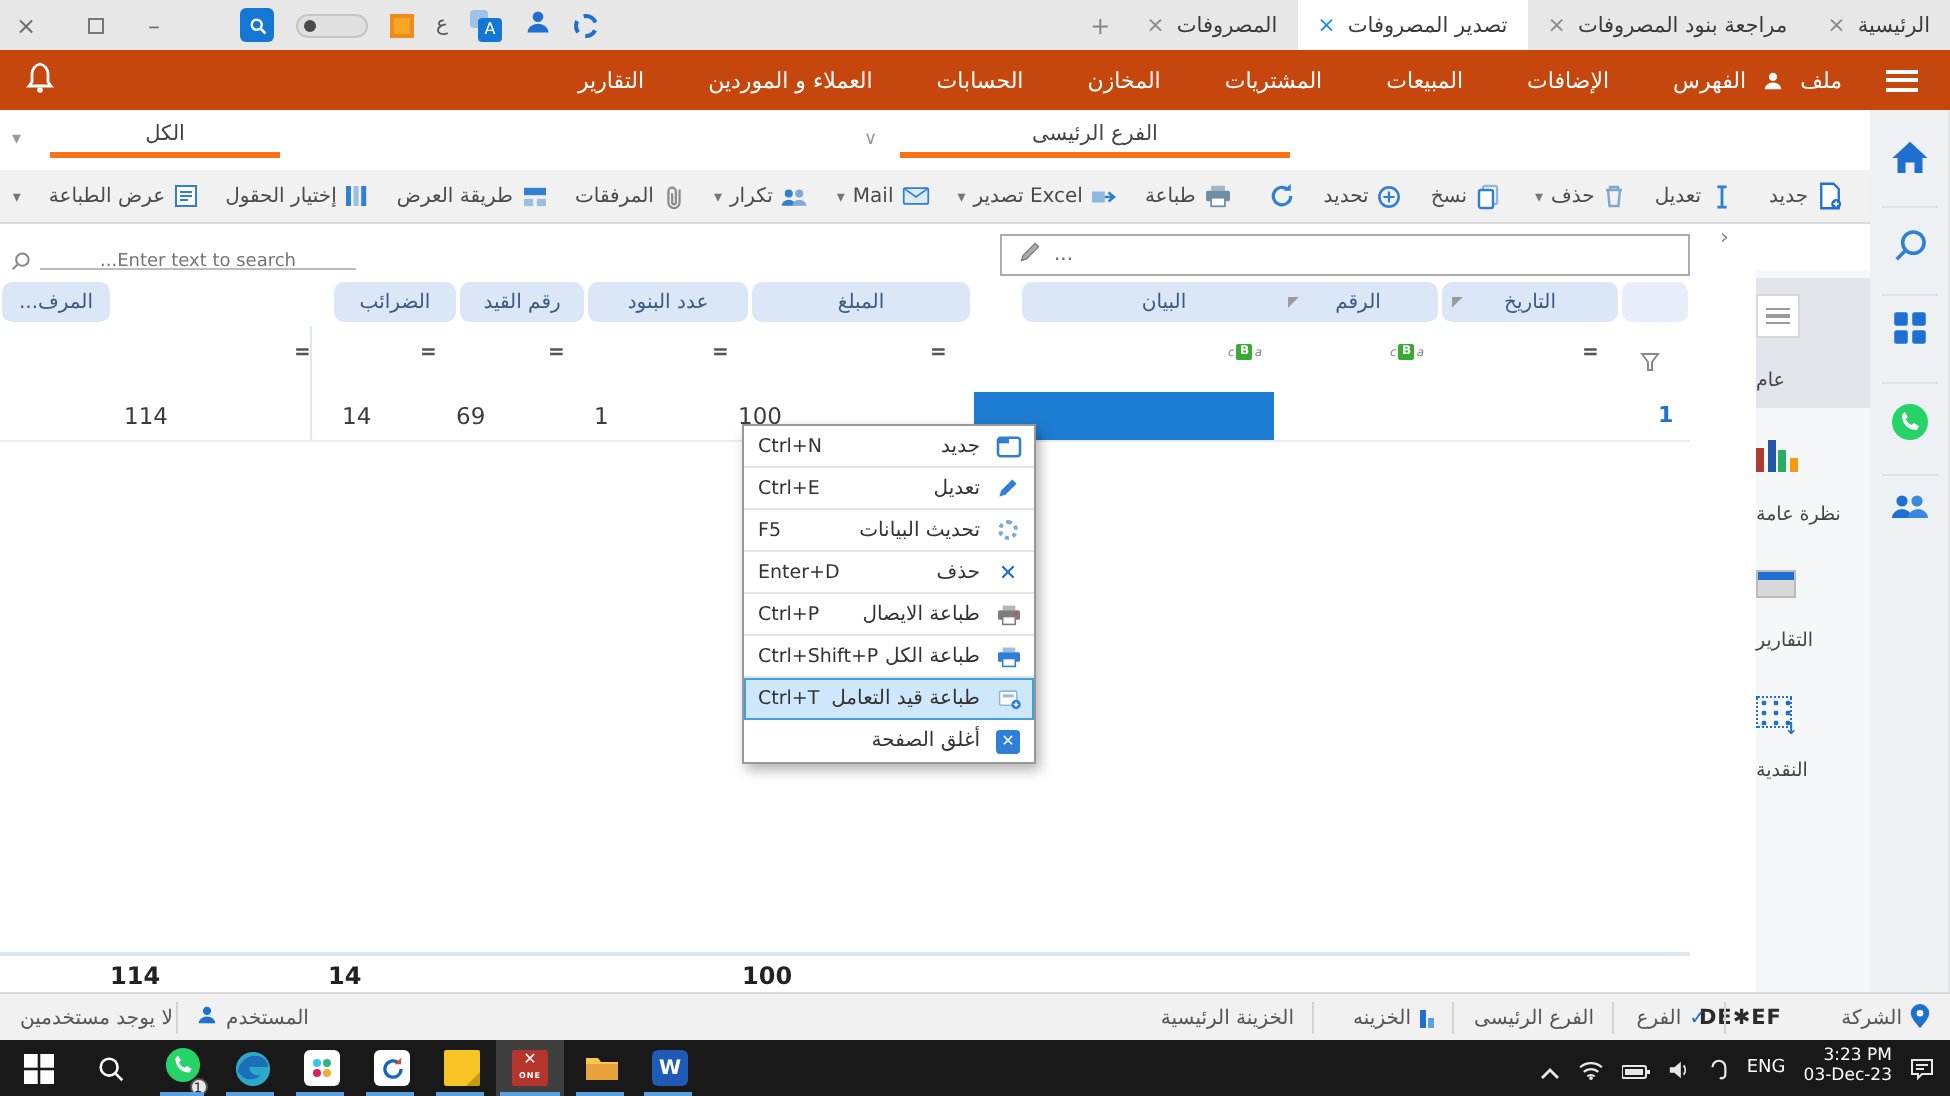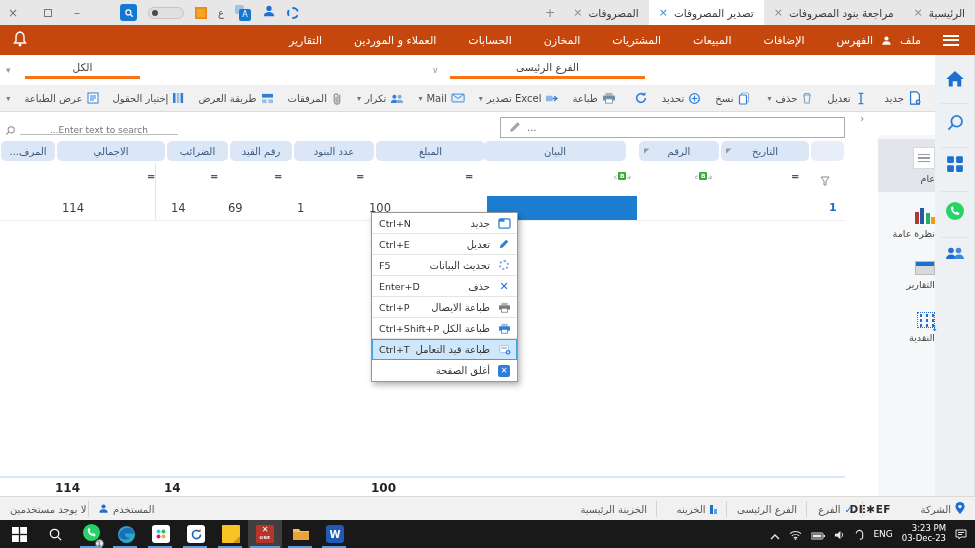--- a/index.html
+++ b/index.html
@@ -66,21 +66,21 @@
   .ctx-item:last-child{border-bottom:none;}
   .ctx-item.hl{background:#cfe7fb;outline:1px solid #41a0e0;outline-offset:-1px;}
   .ctx-ic{width:18px;display:flex;justify-content:center;margin-left:5px;}
   .ctx-label{font-size:10px;color:#333;flex:0 0 auto;}
   .ctx-short{position:absolute;left:7px;font-size:9.5px;color:#333;direction:ltr;}
   
   .rail{position:absolute;left:935px;top:55px;width:40px;height:441px;background:#eef1f4;border-right:1px solid #e2e2e2;}
   .rail-item{position:absolute;left:0;width:40px;display:flex;justify-content:center;}
   .rail-div{position:absolute;left:6px;width:28px;height:1px;background:#e0e3e6;}
   .panel{position:absolute;left:878px;top:135px;width:57px;height:361px;background:#f6f7f8;}
-  .panel-item{width:57px;display:flex;flex-direction:column;align-items:flex-start;gap:4px;padding:8px 0;font-size:9.5px;color:#444;}
+  .panel-item{width:57px;display:flex;flex-direction:column;align-items:flex-end;gap:16px;padding:8px 0;font-size:9.5px;color:#444;}
   .panel-item.active{background:#e2e5e9;}
   .doc-ic{width:22px;height:22px;background:#fff;border:1px solid #d8d8d8;display:flex;flex-direction:column;justify-content:center;gap:2px;padding:0 4px;}
   .doc-ic i{display:block;height:1.5px;background:#9b9b9b;}
   .bars{display:flex;align-items:flex-end;gap:1.5px;height:16px;}
   .bars i{width:4px;display:block;}
   .tbl-ic{width:20px;height:14px;border:1px solid #bbb;background:linear-gradient(#1d6fd0 0 4px,#d9d9d9 4px);}
   .pad-ic{position:relative;width:18px;height:16px;border:1px dotted #1d6fd0;background:
     radial-gradient(circle,#1d6fd0 1.2px,transparent 1.3px) 0 0/6px 5px;}
   .pad-ic:after{content:"↓";position:absolute;right:-4px;bottom:-6px;color:#1d6fd0;font-size:8px;font-weight:bold;}
   .side-chev{position:absolute;left:860px;top:112px;color:#8a8a8a;font-size:11px;direction:ltr;}
@@ -357,36 +357,33 @@
           </svg>
       </span>
       <span>...</span>
     </div>
   </div>
   <span class="side-chev">›</span>
 
   <div class="col-pill" style="left:1px;width:54px">
       <span>المرف...</span>
     </div>
-  <div class="col-pill" style="left:57px;width:108px">
-      <span>الاجمالي</span>
-    </div>
   <div class="col-pill" style="left:167px;width:61px">
       <span>الضرائب</span>
     </div>
   <div class="col-pill" style="left:230px;width:62px">
       <span>رقم القيد</span>
     </div>
   <div class="col-pill" style="left:294px;width:80px">
       <span>عدد البنود</span>
     </div>
   <div class="col-pill" style="left:376px;width:109px">
       <span>المبلغ</span>
     </div>
-  <div class="col-pill" style="left:484px;width:142px">
+  <div class="col-pill" style="left:511px;width:142px">
       <span>البيان</span>
     </div>
   <div class="col-pill" style="left:639px;width:80px">
       <span style="position:absolute;left:5px;font-size:7px;color:#9a9a9a">◤</span>
       <span>الرقم</span>
     </div>
   <div class="col-pill" style="left:721px;width:88px">
       <span style="position:absolute;left:5px;font-size:7px;color:#9a9a9a">◤</span>
       <span>التاريخ</span>
     </div>

